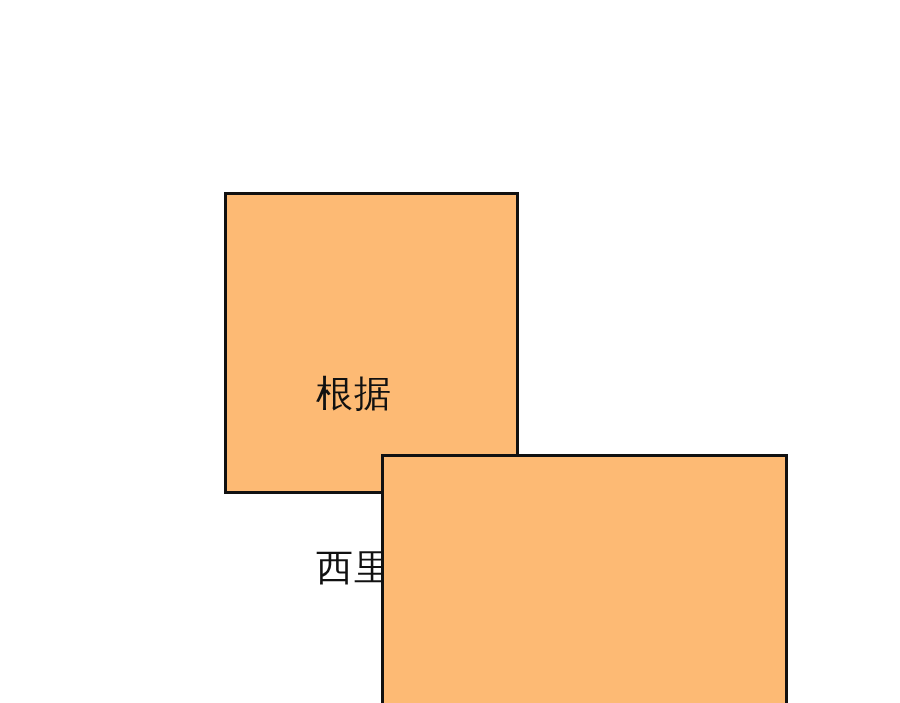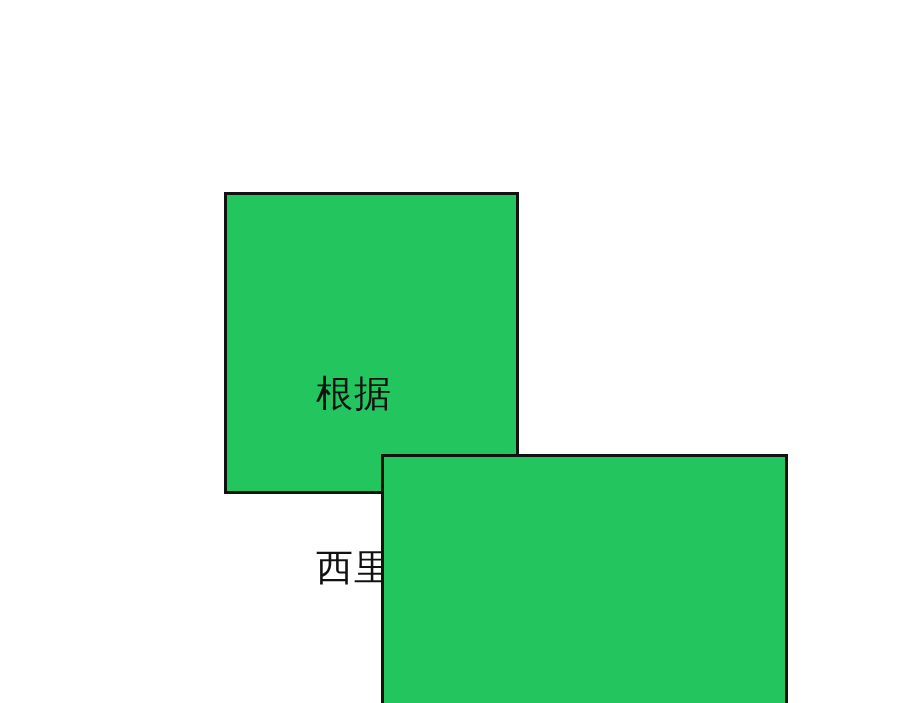--- a/index.html
+++ b/index.html
@@ -3,21 +3,21 @@
 <meta charset="utf-8">
 <style>
   html, body { margin: 0; padding: 0; }
   body {
     width: 900px; height: 703px; overflow: hidden;
     background: #ffffff; position: relative;
     font-family: "DejaVu Sans", sans-serif;
   }
   .panel {
     position: absolute;
-    background: #22c55e;
+    background: #fdba74;
     border: 3px solid #111111;
     box-sizing: border-box;
   }
   #box1 { left: 224px; top: 192px; width: 295px; height: 302px; z-index: 1; }
   #box2 { left: 381px; top: 454px; width: 407px; height: 270px; z-index: 2; }
   .txt {
     position: absolute;
     color: #111111;
     font-size: 37px;
     line-height: 58px;

